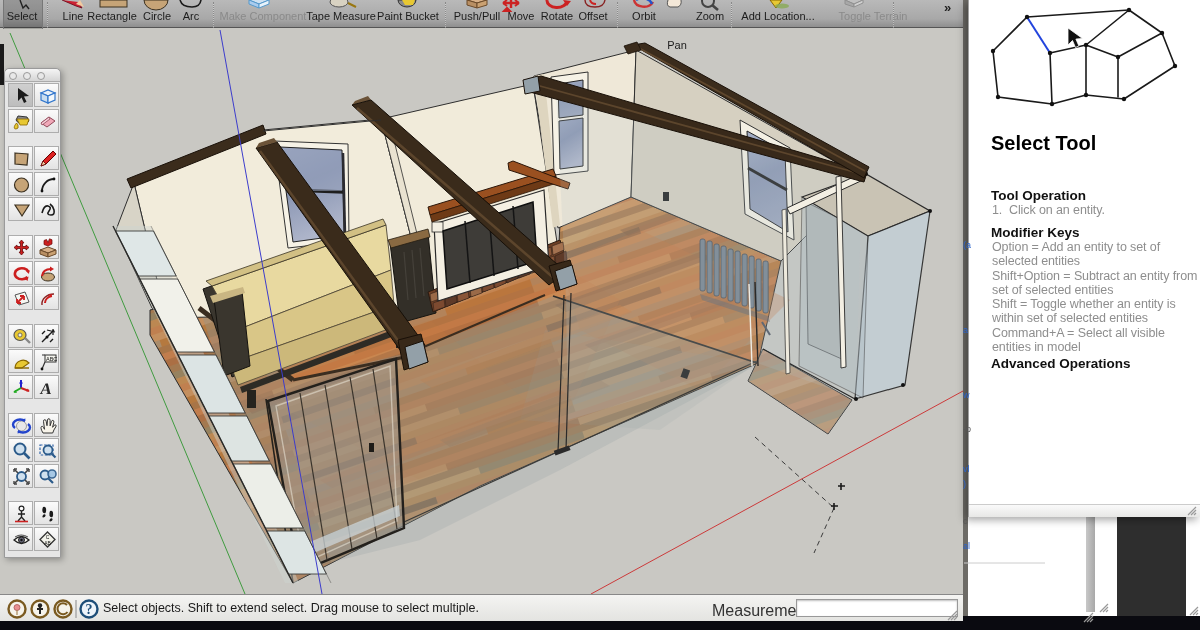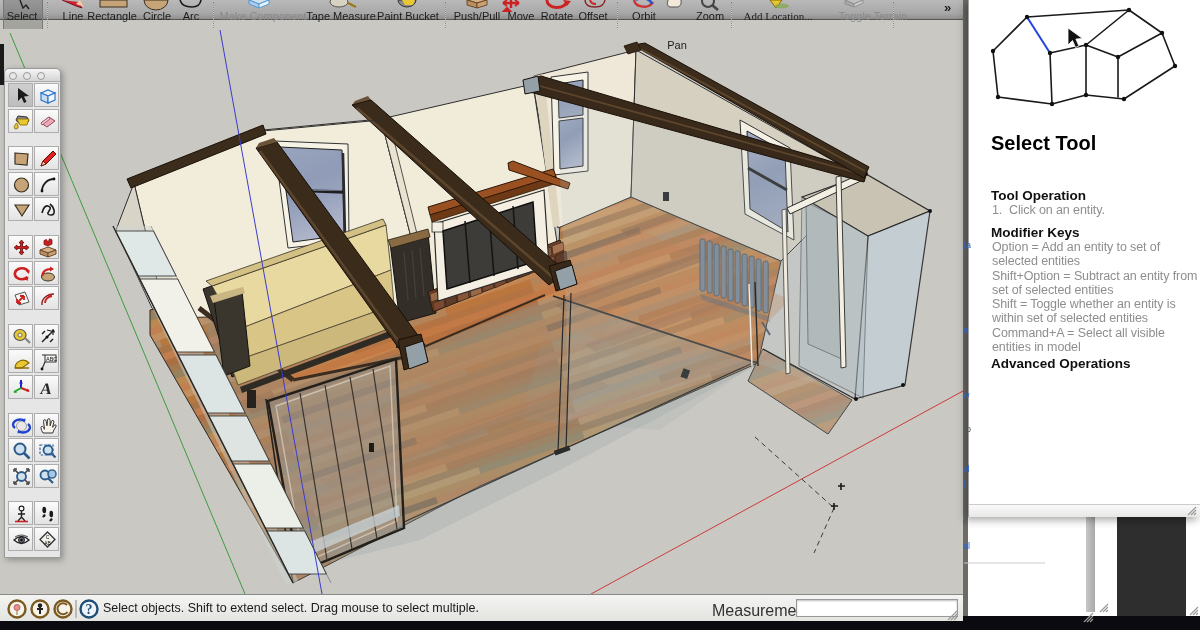--- a/index.html
+++ b/index.html
@@ -1,21 +1,21 @@
 <!DOCTYPE html>
 <html><head><meta charset="utf-8">
 <style>
 html,body{margin:0;padding:0;}
 *{box-sizing:border-box;}
 body{width:1200px;height:630px;overflow:hidden;font-family:"Liberation Sans",sans-serif;background:#101018;}
 .abs{position:absolute;}
 #page{position:relative;width:1200px;height:630px;background:#0e0e16;}
 
 #suwin{left:0;top:0;width:963px;height:622px;background:#c9c8c3;}
-#toolbar{left:0;top:0;width:963px;height:20px;background:linear-gradient(#b9b9b9,#a8a8a8 70%,#8f8f8f);border-bottom:1px solid #555;}
+#toolbar{left:0;top:0;width:963px;height:28px;background:linear-gradient(#b9b9b9,#a8a8a8 70%,#8f8f8f);border-bottom:1px solid #555;}
 .tlabel{position:absolute;top:10px;font-size:11px;color:#1c1c1c;white-space:nowrap;transform:translateX(-50%);}
 .tlabel.gray{color:#8a8a8a;}
 #selbtn{position:absolute;left:3px;top:0;width:40px;height:29px;background:rgba(0,0,0,0.18);border-left:1px solid #777;border-right:1px solid #777;}
 .tsep{position:absolute;top:2px;width:1px;height:26px;background:rgba(255,255,255,0.35);border-left:1px dotted #8a8a8a;}
 #chev{position:absolute;left:944px;top:0px;font-size:13px;color:#222;font-weight:bold;}
 
 #statusbar{left:0;top:594px;width:963px;height:28px;background:linear-gradient(#f4f4f2,#e3e3e0);border-top:1px solid #888;}
 #stext{position:absolute;left:103px;top:6px;font-size:12.5px;color:#1a1a1a;}
 #mlabel{position:absolute;left:712px;top:7px;font-size:16px;color:#333;}
 #mbox{position:absolute;left:796px;top:4px;width:162px;height:18px;background:#fff;border:1px solid #999;box-shadow:inset 0 1px 2px rgba(0,0,0,0.25);}
@@ -313,21 +313,21 @@
   <div class="tlabel gray" style="left:263px;">Make Component</div>
   <div class="tlabel" style="left:341px;">Tape Measure</div>
   <div class="tlabel" style="left:408px;">Paint Bucket</div>
   <div class="tlabel" style="left:477px;">Push/Pull</div>
   <div class="tlabel" style="left:521px;">Move</div>
   <div class="tlabel" style="left:557px;">Rotate</div>
   <div class="tlabel" style="left:593px;">Offset</div>
   <div class="tlabel" style="left:644px;">Orbit</div>
   <div class="tlabel" style="left:677px;margin-top:29px;">Pan</div>
   <div class="tlabel" style="left:710px;">Zoom</div>
-  <div class="tlabel" style="left:778px;font-family:Liberation Serif, serif;">Add Location...</div>
+  <div class="tlabel" style="left:778px;">Add Location...</div>
   <div class="tlabel gray" style="left:856px;margin-left:17px;">Toggle Terrain</div>
   <div class="tsep" style="left:47px;"></div>
   <div class="tsep" style="left:213px;"></div>
   <div class="tsep" style="left:445px;"></div>
   <div class="tsep" style="left:617px;"></div>
   <div class="tsep" style="left:731px;"></div>
   <div class="tsep" style="left:893px;"></div>
   <div id="chev">»</div>
   <svg width="963" height="30" viewBox="0 0 963 30" style="position:absolute;left:0;top:0;">
 

